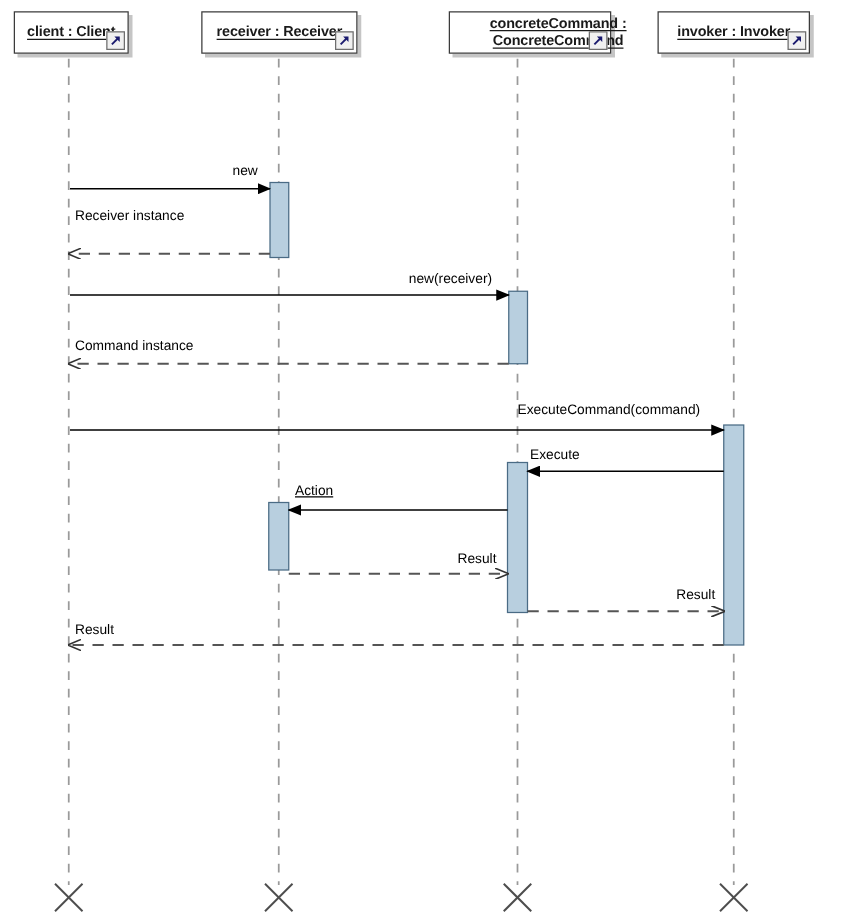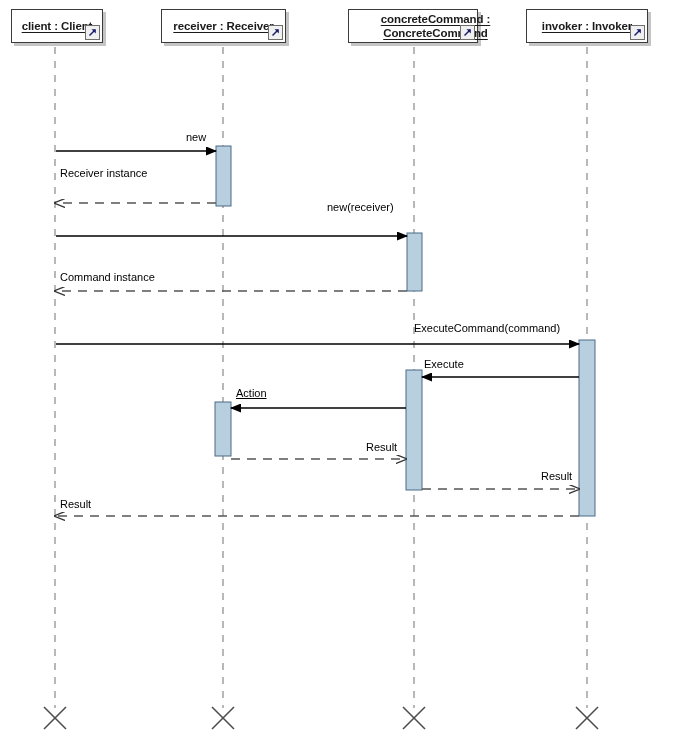--- a/index.html
+++ b/index.html
@@ -144,21 +144,21 @@
         <div class="lifeline-title">
           <span class="ln">receiver : Receiver</span>
         </div>
         <span class="expand-icon">
           <svg width="13" height="13" viewBox="0 0 13 13">
             <path d="M3.5,9.5 L9,4" stroke="#1a1a6e" stroke-width="1.5" fill="none"></path>
             <path d="M5.5,3.2 L9.8,3.2 L9.8,7.5 Z" fill="#1a1a6e"></path>
           </svg>
         </span>
       </div>
-      <div class="lifeline-header" style="left: 348px; top: 9px; width: 130px; height: 34px; padding-left: 45px;">
+      <div class="lifeline-header" style="left: 359px; top: 9px; width: 130px; height: 34px; padding-left: 45px;">
         <div class="lifeline-title">
           <span class="ln">concreteCommand :</span>
           <span class="ln">ConcreteCommand</span>
         </div>
         <span class="expand-icon">
           <svg width="13" height="13" viewBox="0 0 13 13">
             <path d="M3.5,9.5 L9,4" stroke="#1a1a6e" stroke-width="1.5" fill="none"></path>
             <path d="M5.5,3.2 L9.8,3.2 L9.8,7.5 Z" fill="#1a1a6e"></path>
           </svg>
         </span>
@@ -171,21 +171,21 @@
           <svg width="13" height="13" viewBox="0 0 13 13">
             <path d="M3.5,9.5 L9,4" stroke="#1a1a6e" stroke-width="1.5" fill="none"></path>
             <path d="M5.5,3.2 L9.8,3.2 L9.8,7.5 Z" fill="#1a1a6e"></path>
           </svg>
         </span>
       </div>
     </div>
   <div id="labels-layer">
       <div class="msg-label" style="left: 186px; top: 131px;">new</div>
       <div class="msg-label" style="left: 60px; top: 167px;">Receiver instance</div>
-      <div class="msg-label" style="left: 327px; top: 201px;">new(receiver)</div>
+      <div class="msg-label" style="left: 327px; top: 217px;">new(receiver)</div>
       <div class="msg-label" style="left: 60px; top: 271px;">Command instance</div>
       <div class="msg-label" style="left: 414px; top: 322px;">ExecuteCommand(command)</div>
       <div class="msg-label" style="left: 424px; top: 358px;">Execute</div>
       <div class="msg-label" style="left: 236px; top: 387px; text-decoration: underline;">Action</div>
       <div class="msg-label" style="left: 366px; top: 441px;">Result</div>
       <div class="msg-label" style="left: 541px; top: 470px;">Result</div>
       <div class="msg-label" style="left: 60px; top: 498px;">Result</div>
     </div>
 </div>
 

